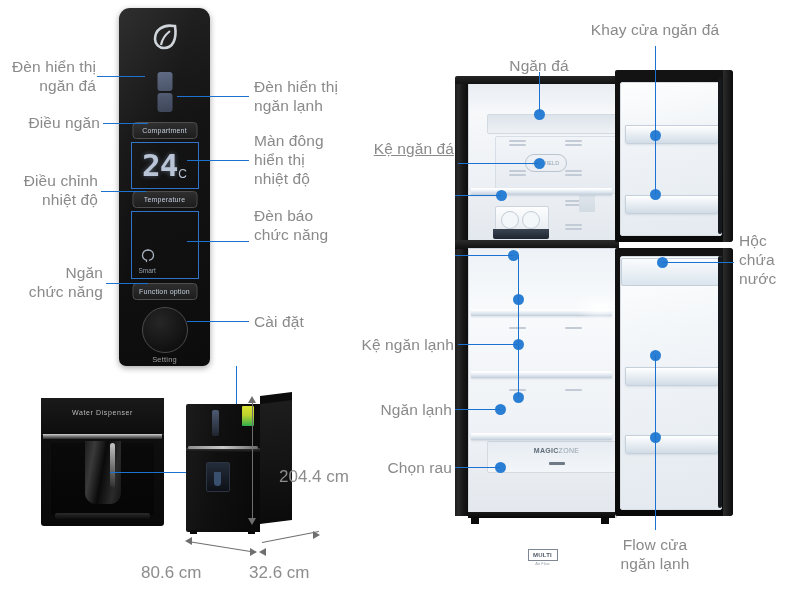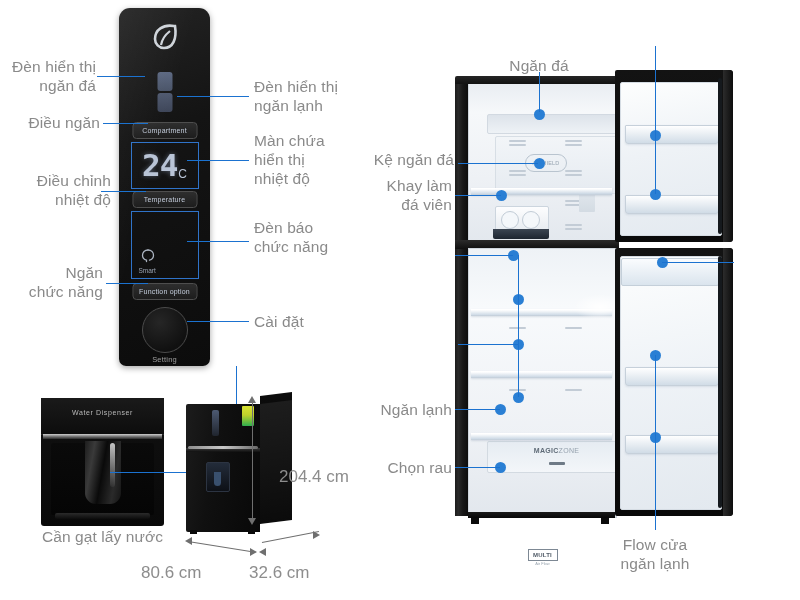--- a/index.html
+++ b/index.html
@@ -403,47 +403,46 @@
   <div class="ln h" style="left:106px;top:283px;width:42px;"></div>
 
   <div class="ln h" style="left:177px;top:96px;width:72px;"></div>
   <div class="ln h" style="left:187px;top:160px;width:62px;"></div>
   <div class="ln h" style="left:187px;top:241px;width:62px;"></div>
   <div class="ln h" style="left:187px;top:321px;width:62px;"></div>
 
   <div class="lbl r" style="left:0;top:57px;width:96px;">Đèn hiển thị
 ngăn đá</div>
   <div class="lbl r" style="left:0;top:113px;width:100px;">Điều ngăn</div>
-  <div class="lbl r" style="left:13px;top:171px;width:98px;">Điều chỉnh
+  <div class="lbl r" style="left:0;top:171px;width:98px;">Điều chỉnh
 nhiệt độ</div>
   <div class="lbl r" style="left:0;top:263px;width:103px;">Ngăn
 chức năng</div>
 
   <div class="lbl l" style="left:254px;top:77px;width:110px;">Đèn hiển thị
 ngăn lạnh</div>
-  <div class="lbl l" style="left:254px;top:131px;width:100px;">Màn chứa
+  <div class="lbl l" style="left:254px;top:131px;width:100px;">Màn đông
 hiển thị
 nhiệt độ</div>
-  <div class="lbl l" style="left:254px;top:218px;width:100px;">Đèn báo
+  <div class="lbl l" style="left:254px;top:206px;width:100px;">Đèn báo
 chức năng</div>
   <div class="lbl l" style="left:254px;top:312px;width:100px;">Cài đặt</div>
 
   <div class="ln v" style="left:236px;top:366px;height:90px;"></div>
 
   <div id="disp">
     <div id="dispTop">
       <div id="dispTitle">Water Dispenser</div>
     </div>
     <div id="dispChrome"></div>
     <div id="dispWell"></div>
     <div id="dispSpout"></div>
     <div id="dispTray"></div>
   </div>
   <div class="ln h" style="left:110px;top:472px;width:85px;"></div>
-  <div class="lbl c" style="left:10px;top:527px;width:185px;">Cần gạt lấy nước</div>
 
   <div id="mini">
     <div id="miniSide"></div>
     <div id="miniFront"></div>
     <div id="miniPanel"></div>
     <div id="miniEnergy"></div>
     <div id="miniSplit"></div>
     <div id="miniHandle"></div>
     <div id="miniDisp"></div>
     <div id="miniFootL"></div>
@@ -563,24 +562,27 @@
   <div class="ln h" style="left:455px;top:195px;width:46px;"></div>
   <div class="ln h" style="left:455px;top:255px;width:58px;"></div>
   <div class="ln h" style="left:662px;top:262px;width:72px;"></div>
   <div class="ln h" style="left:458px;top:344px;width:60px;"></div>
   <div class="ln v" style="left:518px;top:255px;height:142px;"></div>
   <div class="ln h" style="left:455px;top:409px;width:45px;"></div>
   <div class="ln h" style="left:455px;top:467px;width:45px;"></div>
   <div class="ln v" style="left:655px;top:355px;height:175px;"></div>
 
   <div class="lbl c" style="left:489px;top:56px;width:100px;">Ngăn đá</div>
-
-  <div class="lbl r" style="left:352px;top:150px;width:102px;">Kệ ngăn đá</div>
-  <div class="lbl r" style="left:352px;top:176px;width:100px;">Khay làm
-đá viên</div>
+  <div class="lbl c" style="left:570px;top:20px;width:170px;">Khay cửa ngăn đá</div>
+
+  <div class="lbl r" style="left:352px;top:139px;width:102px;text-decoration:underline;">Kệ ngăn đá</div>
+  <div class="lbl r" style="left:340px;top:335px;width:114px;">Kệ ngăn lạnh</div>
   <div class="lbl r" style="left:352px;top:400px;width:100px;">Ngăn lạnh</div>
   <div class="lbl r" style="left:352px;top:458px;width:100px;">Chọn rau</div>
 
+  <div class="lbl l" style="left:739px;top:231px;width:60px;">Hộc
+chứa
+nước</div>
 
   <div class="lbl c" style="left:592px;top:535px;width:126px;">Flow cửa
 ngăn lạnh</div>
 
 </div>
 
 </body></html>

